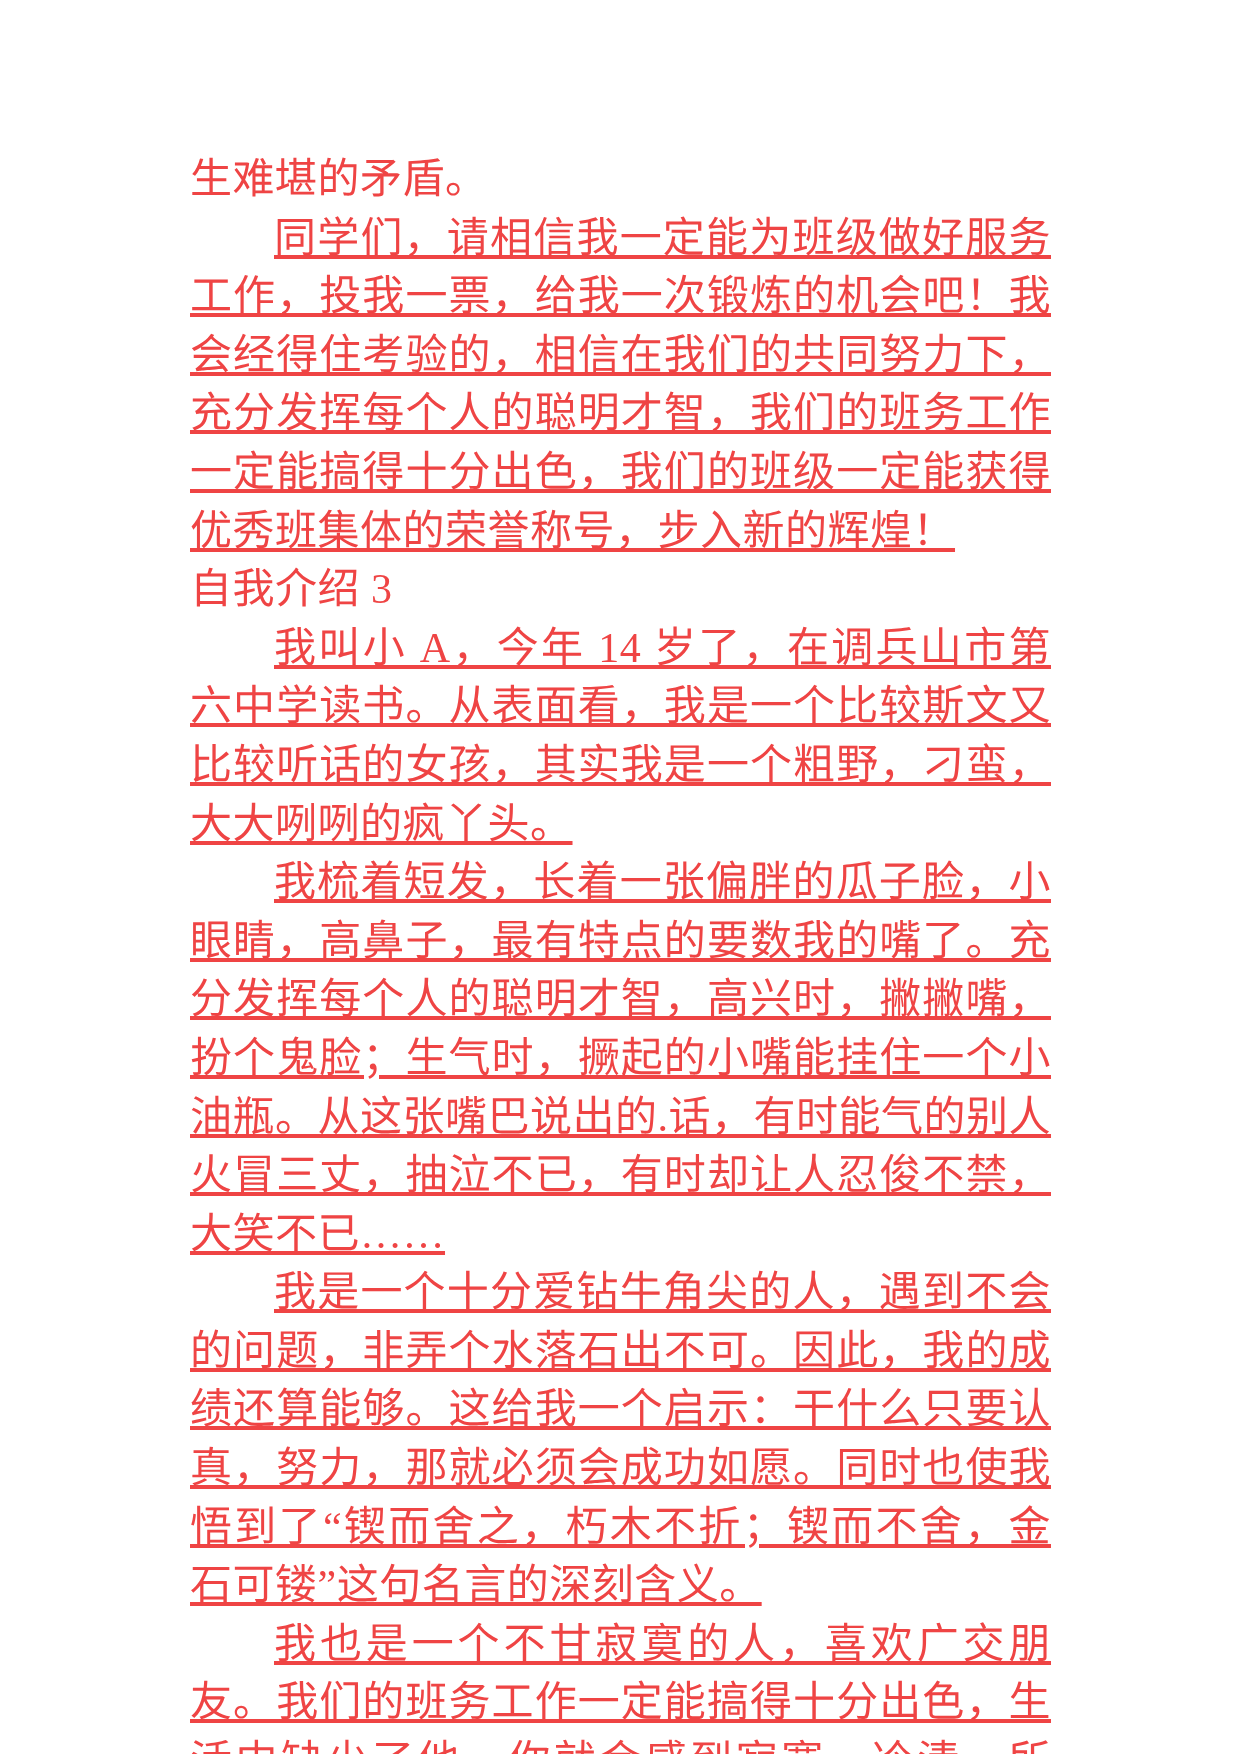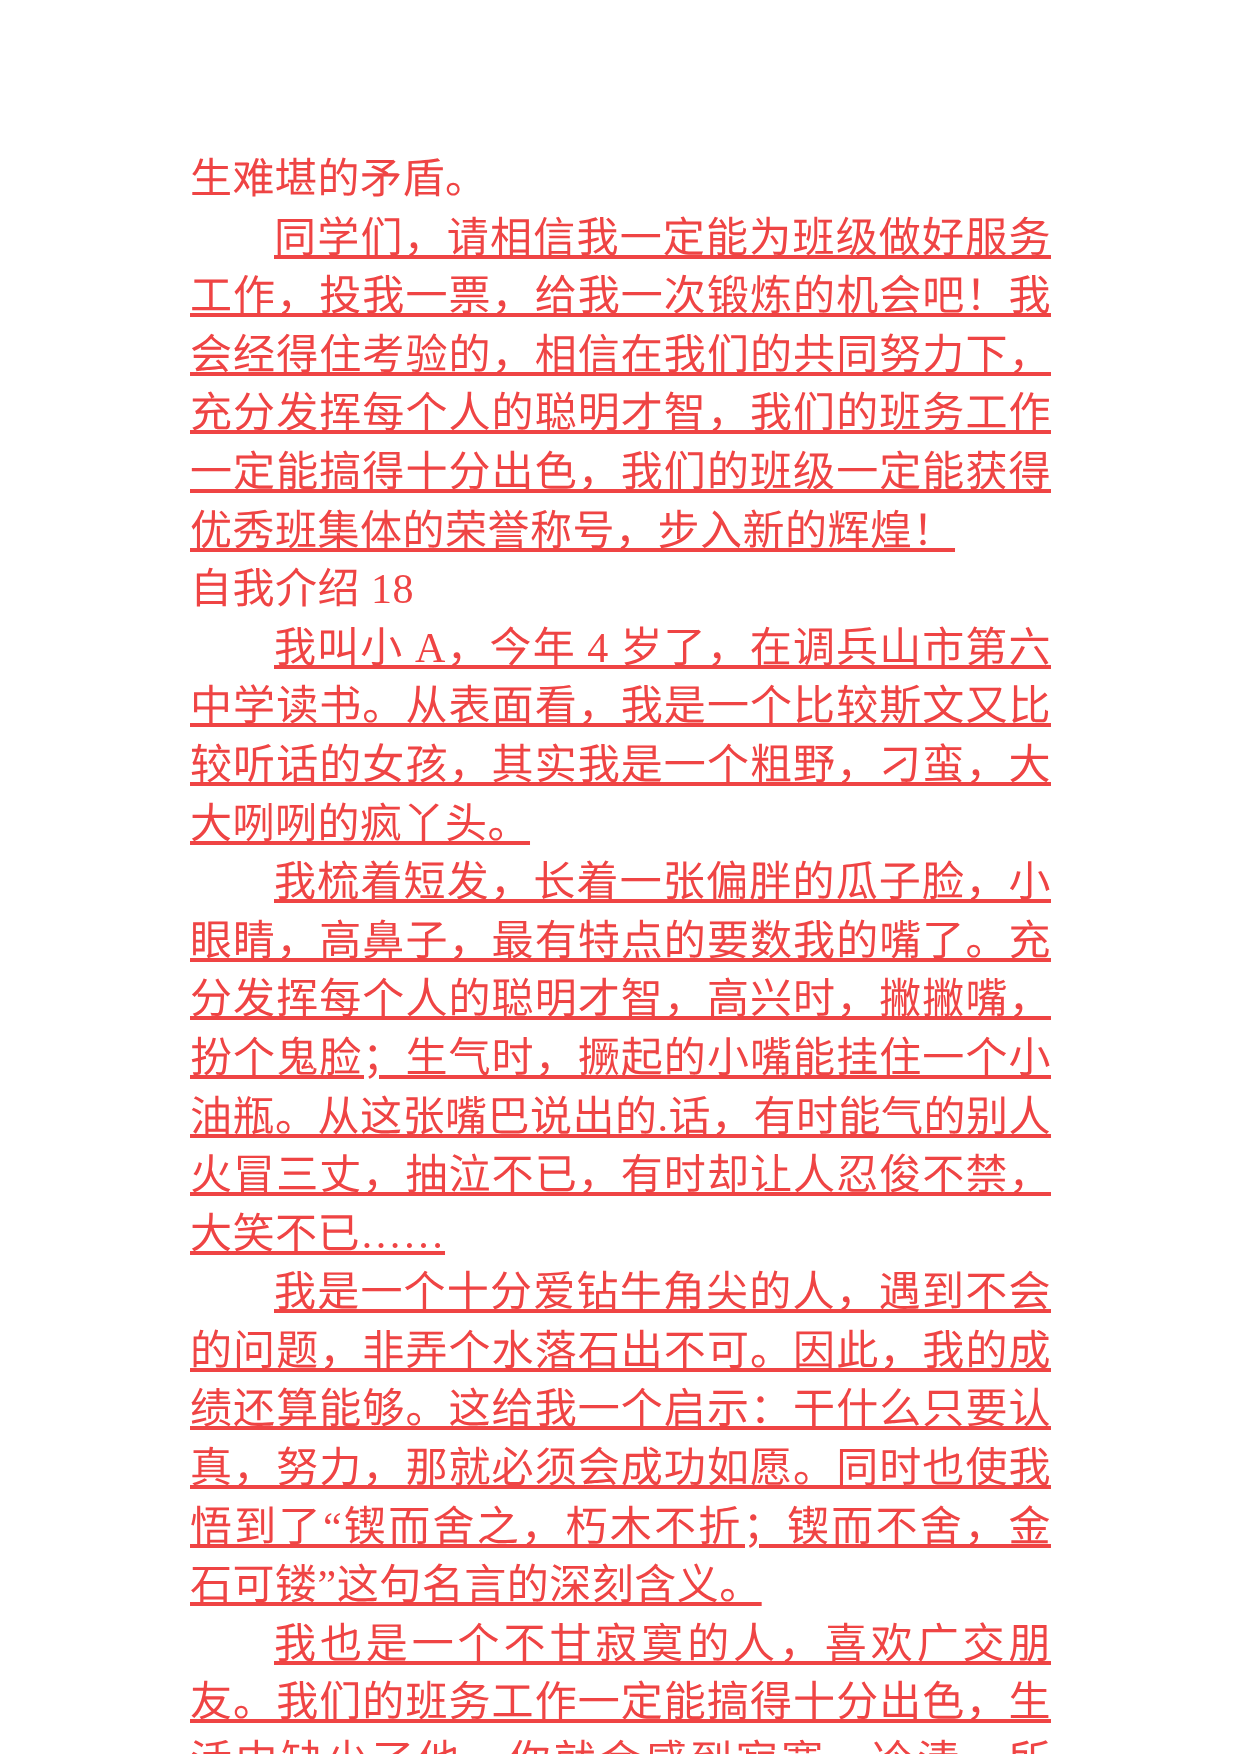--- a/index.html
+++ b/index.html
@@ -42,19 +42,19 @@
     text-decoration: underline;
   }
 </style>
 </head>
 <body>
 
 <main class="page">
   <article class="essay">
     <p class="p">生难堪的矛盾。</p>
     <p class="p indent">同学们，请相信我一定能为班级做好服务工作，投我一票，给我一次锻炼的机会吧！我会经得住考验的，相信在我们的共同努力下，充分发挥每个人的聪明才智，我们的班务工作一定能搞得十分出色，我们的班级一定能获得优秀班集体的荣誉称号，步入新的辉煌！</p>
-    <p class="p">自我介绍 18</p>
-    <p class="p indent">我叫小 A，今年 4 岁了，在调兵山市第六中学读书。从表面看，我是一个比较斯文又比较听话的女孩，其实我是一个粗野，刁蛮，大大咧咧的疯丫头。</p>
+    <p class="p">自我介绍 3</p>
+    <p class="p indent">我叫小 A，今年 14 岁了，在调兵山市第六中学读书。从表面看，我是一个比较斯文又比较听话的女孩，其实我是一个粗野，刁蛮，大大咧咧的疯丫头。</p>
     <p class="p indent">我梳着短发，长着一张偏胖的瓜子脸，小眼睛，高鼻子，最有特点的要数我的嘴了。充分发挥每个人的聪明才智，高兴时，撇撇嘴，扮个鬼脸；生气时，撅起的小嘴能挂住一个小油瓶。从这张嘴巴说出的.话，有时能气的别人火冒三丈，抽泣不已，有时却让人忍俊不禁，大笑不已……</p>
     <p class="p indent">我是一个十分爱钻牛角尖的人，遇到不会的问题，非弄个水落石出不可。因此，我的成绩还算能够。这给我一个启示：干什么只要认真，努力，那就必须会成功如愿。同时也使我悟到了“锲而舍之，朽木不折；锲而不舍，金石可镂”这句名言的深刻含义。</p>
     <p class="p indent">我也是一个不甘寂寞的人，喜欢广交朋友。我们的班务工作一定能搞得十分出色，生活中缺少了他，你就会感到寂寞，冷清。所以，不管年龄比我大还是比我小，学习差还是好，只要人品好，我都愿意和他成为好朋友。</p>
   </article>
 </main>
 
 </body></html>

